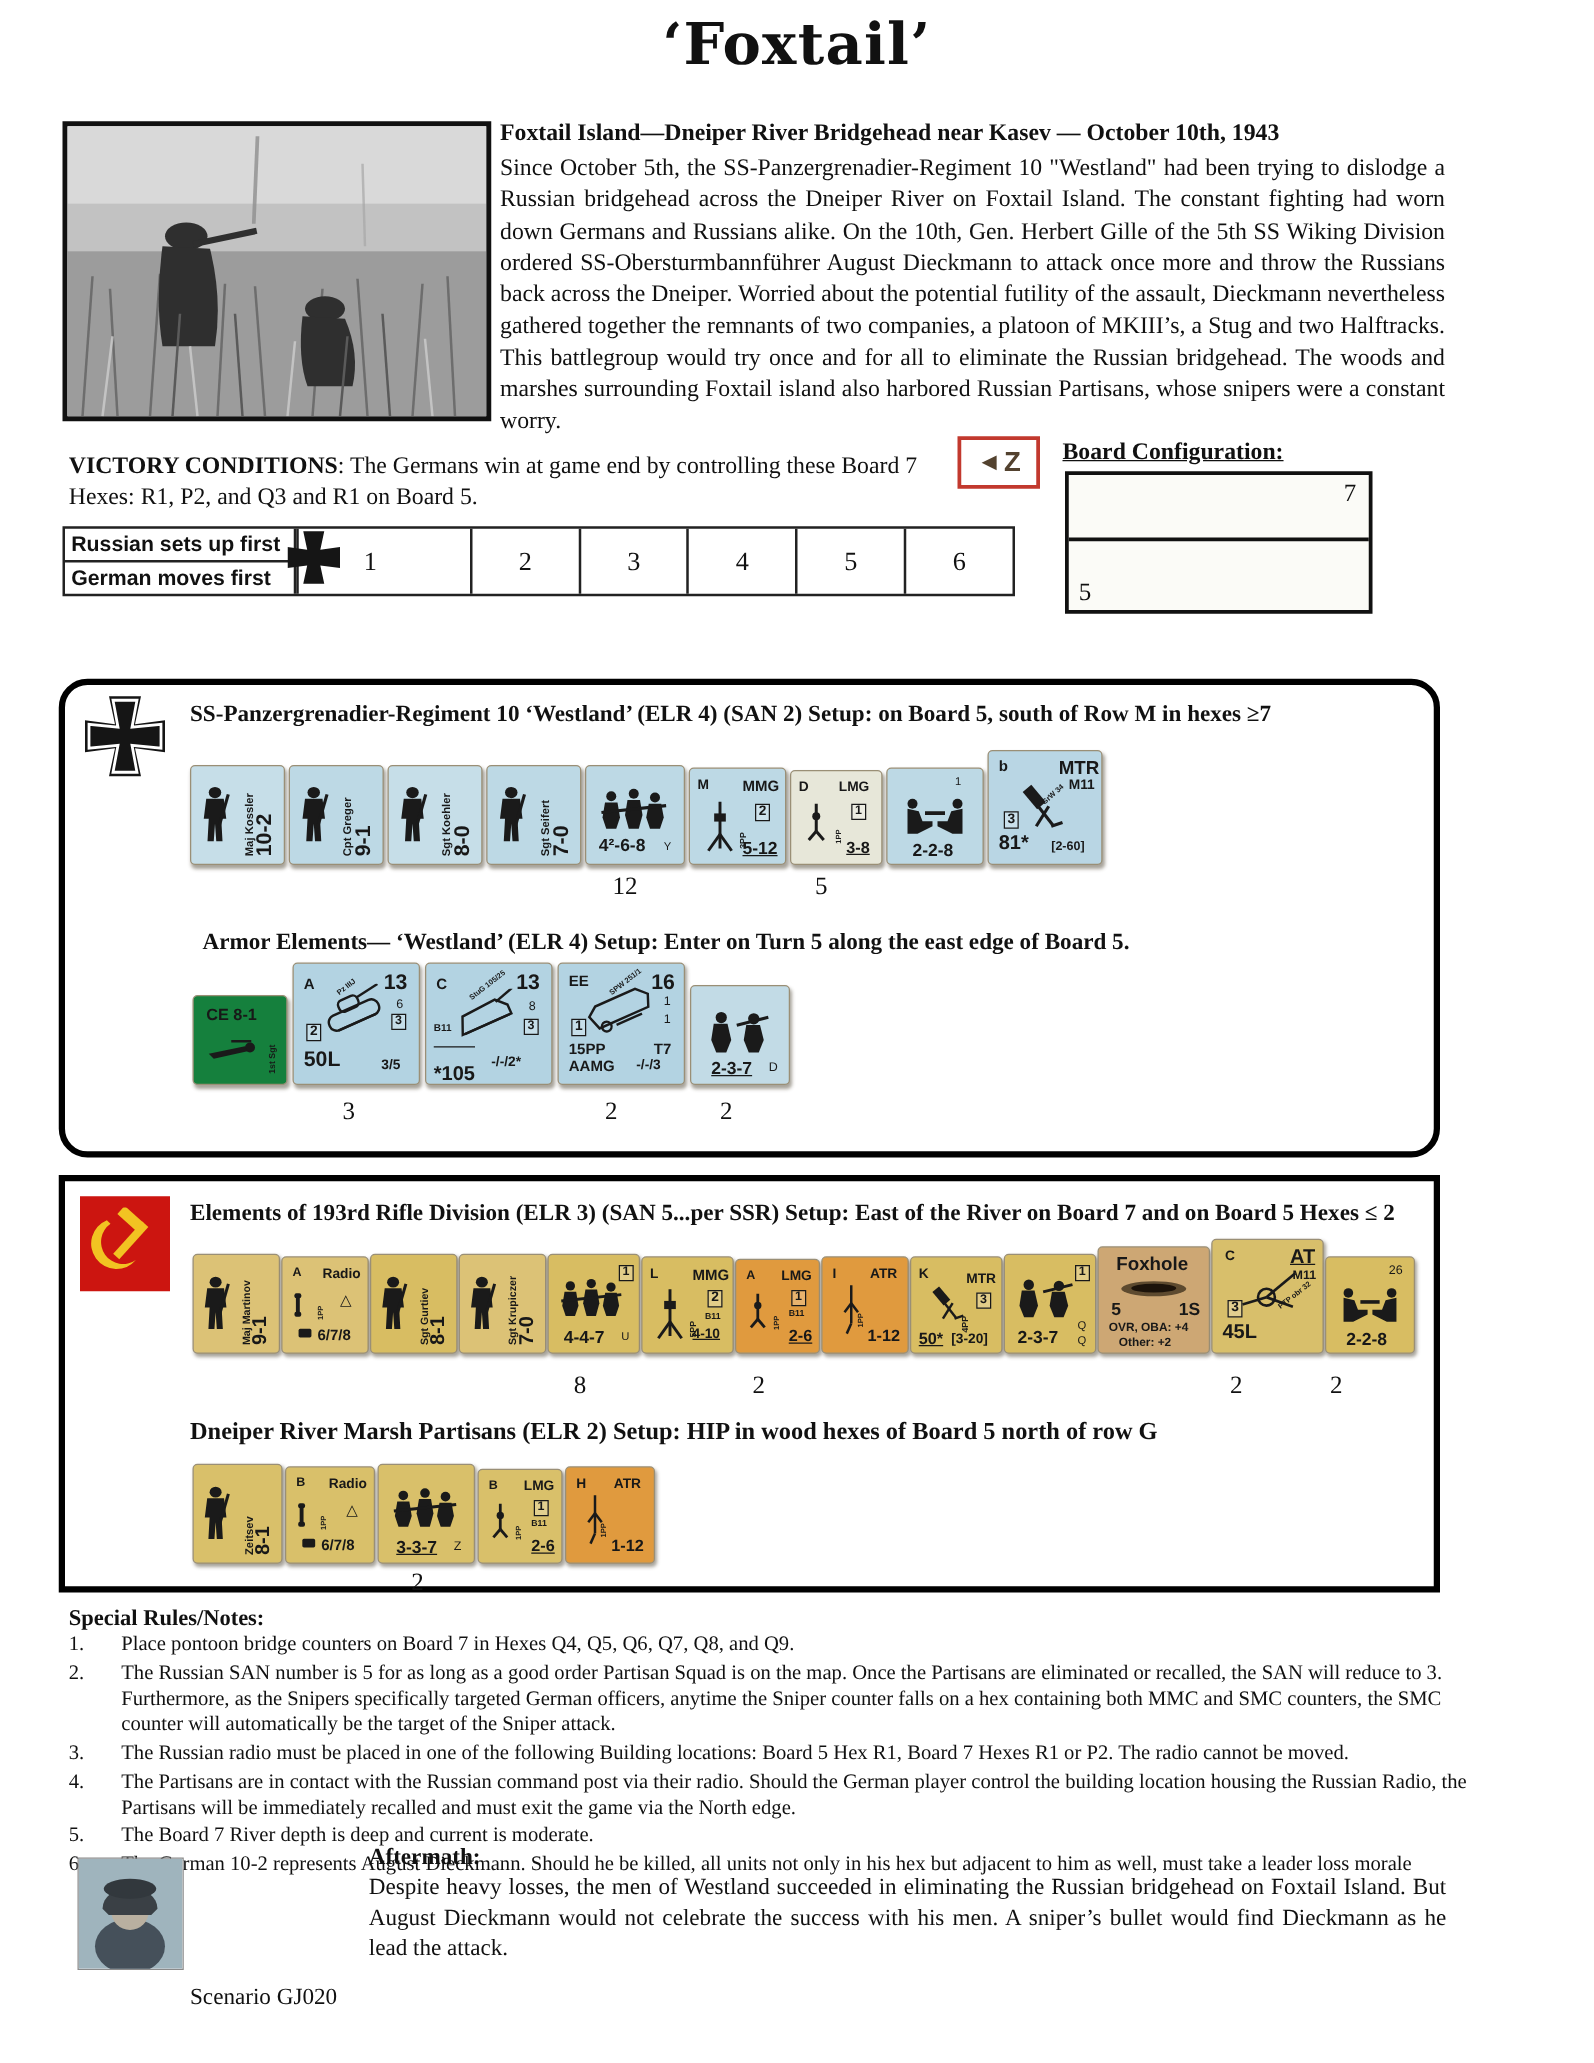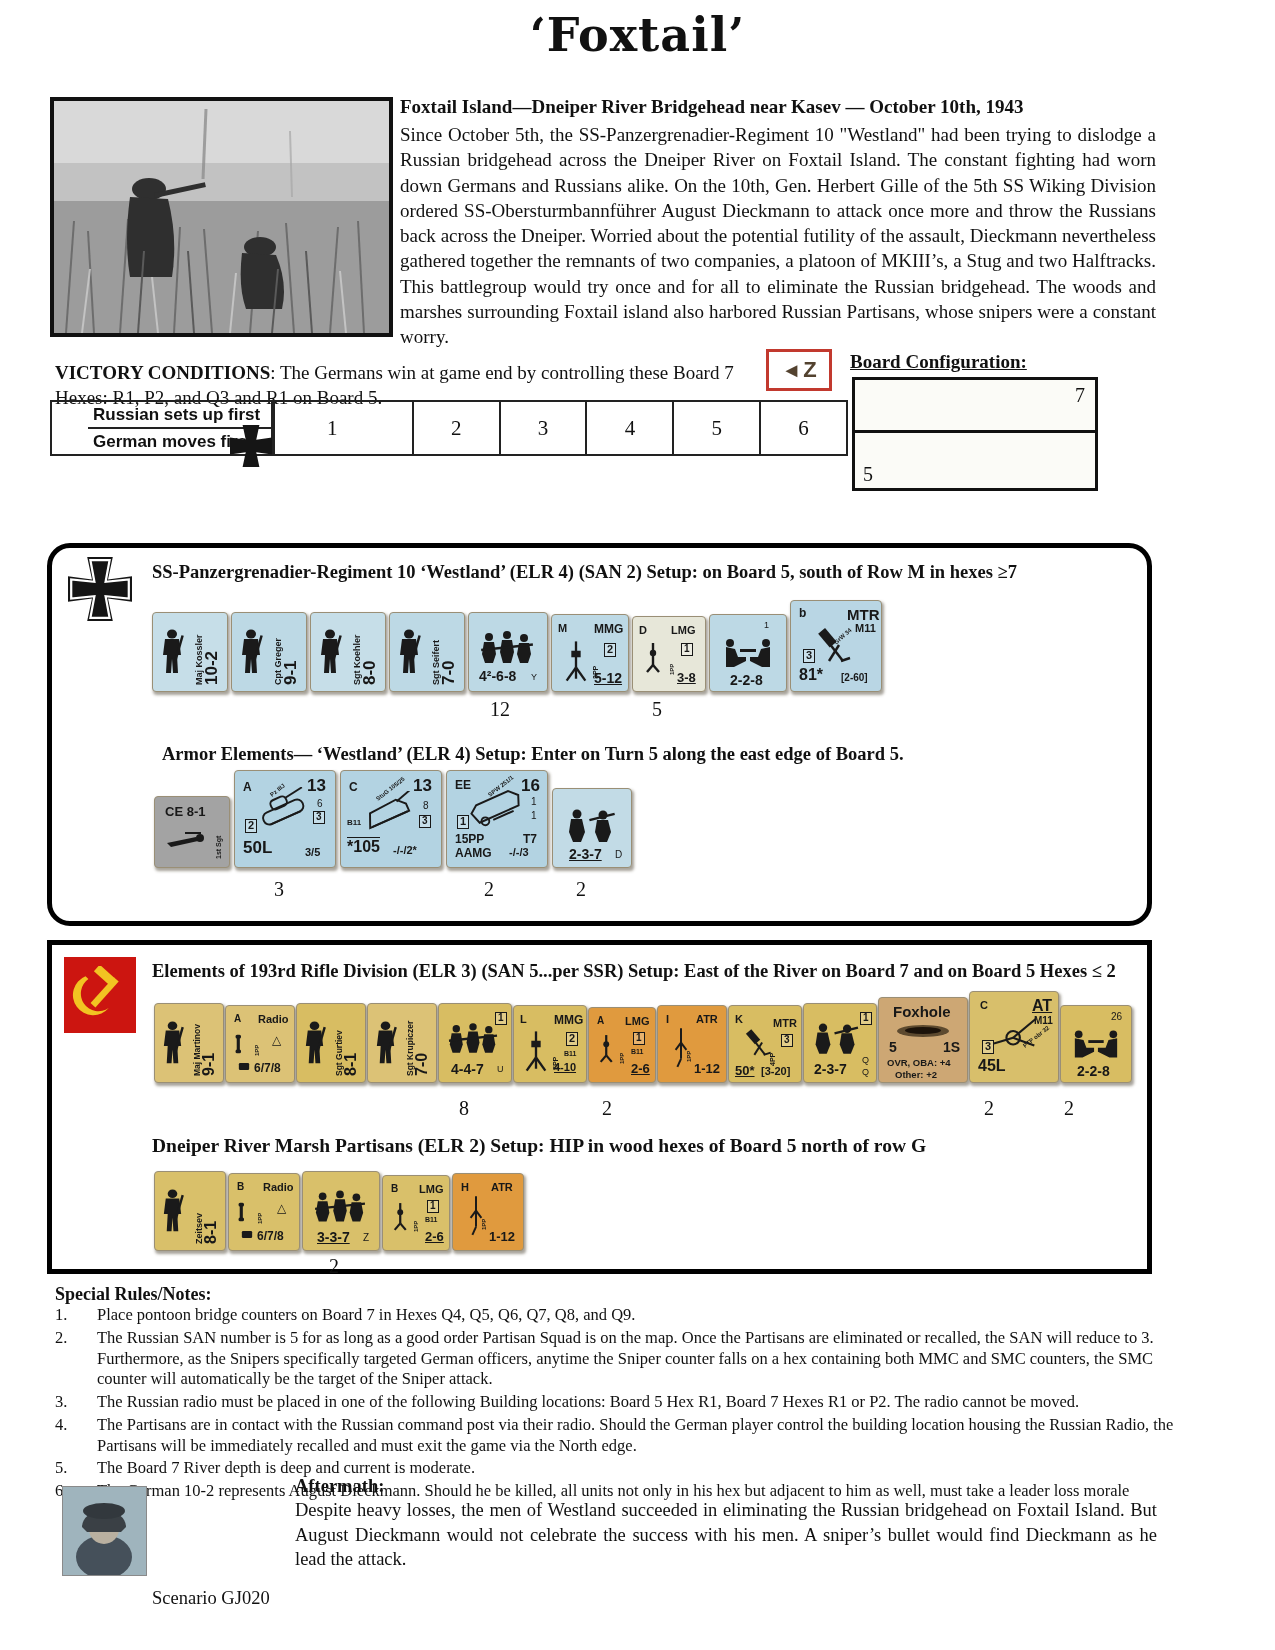--- a/index.html
+++ b/index.html
@@ -34,21 +34,21 @@
   
   .sect{border:5px solid #000;background:#fff;}
   .sect-head{font-size:18.5px;font-weight:bold;white-space:nowrap;}
   .counter-row{display:flex;align-items:flex-end;}
   .counter{position:relative;flex:0 0 auto;border-radius:4px;
       box-shadow:1.5px 2.5px 3px rgba(60,50,30,.45);border:1px solid #9a8f76;}
   .counter .frag{position:absolute;line-height:1;white-space:nowrap;color:#181818;
       font-family:"Liberation Sans","DejaVu Sans",sans-serif;font-weight:bold;}
   .frag.box{border:1.5px solid #181818;padding:0px 2px 1px 2px;background:rgba(255,255,255,.25);}
   .frag.ul{text-decoration:underline;}
-  .frag.ol{border-top:1.5px solid #181818;padding-top:1px;}
+  .frag.ol{border-top:1.5px solid #181818;padding-top:14px;}
   .frag.plain{font-weight:normal;}
   .cicon{position:absolute;}
   .cicon svg{width:100%;height:100%;display:block;}
   .count-num{position:absolute;font-size:20px;font-family:"Liberation Serif",serif;}
   
   .rules-title{font-size:18px;font-weight:bold;}
   .rule-row{display:grid;grid-template-columns:42px 1fr;font-size:16.5px;line-height:1.26;
       margin-bottom:2px;}
   .aft-title{font-size:18.5px;font-weight:bold;}
   .aft-text{font-size:18.5px;text-align:justify;line-height:1.33;}
@@ -117,21 +117,21 @@
   <div class="abs bc-label" style="left:850px;top:351px;">Board Configuration:</div>
   <div class="abs bc-box" style="left:852px;top:377px;width:240px;height:108px;">
     <div class="bc-top">
       <span class="bc-num" style="right:10px;top:4px;">7</span>
     </div>
     <div class="bc-bot">
       <span class="bc-num" style="left:8px;bottom:2px;">5</span>
     </div>
   </div>
 
-  <div class="abs track" style="left:50px;top:400px;width:758px;height:52px;padding-left:36px;">
+  <div class="abs track" style="left:50px;top:421px;width:758px;height:52px;">
     <div class="track-labels">
       <div>Russian sets up first</div>
       <div>German moves first</div>
     </div>
     <div class="turn-cell first">1</div>
     <div class="turn-cell">2</div>
     <div class="turn-cell">3</div>
     <div class="turn-cell">4</div>
     <div class="turn-cell">5</div>
     <div class="turn-cell">6</div>
@@ -286,21 +286,21 @@
           </span>
           <span class="frag" style="left: 42px; top: 40px; font-size: 6px; transform: rotate(-42deg); transform-origin: 0px 0px;">GrW 34</span>
           <span class="frag box" style="left: 12px; top: 48px; font-size: 11px;">3</span>
           <span class="frag" style="left: 8px; top: 66px; font-size: 16px;">81*</span>
           <span class="frag" style="left: 50px; top: 72px; font-size: 10px;">[2-60]</span>
         </div>
       </div>
     <div></div>
     <div class="abs sect-head" style="left:110px;top:196px;">Armor Elements— ‘Westland’  (ELR 4) Setup: Enter on Turn 5 along the east edge of Board 5.</div>
     <div class="abs counter-row" style="left:102px;top:220px;height:100px;gap:4px;">
-        <div class="counter" style="width: 74px; height: 70px; background: #a3a3a3;">
+        <div class="counter" style="width: 74px; height: 70px; background: #15803d;">
           <span class="frag" style="left: 10px; top: 8px; font-size: 13px;">CE  8-1</span>
           <span class="cicon" style="left: 10px; top: 32px; width: 42px; height: 20px;">
             <svg viewBox="0 0 42 20">
               <g fill="#1a1a1a">
                 <circle cx="35" cy="9" r="4"></circle>
                 <path d="M2 14 L31 8 L33 12 L6 18 Z"></path>
               </g>
               <line x1="20" y1="4" x2="36" y2="4" stroke="#1a1a1a" stroke-width="2"></line>
             </svg>
           </span>

